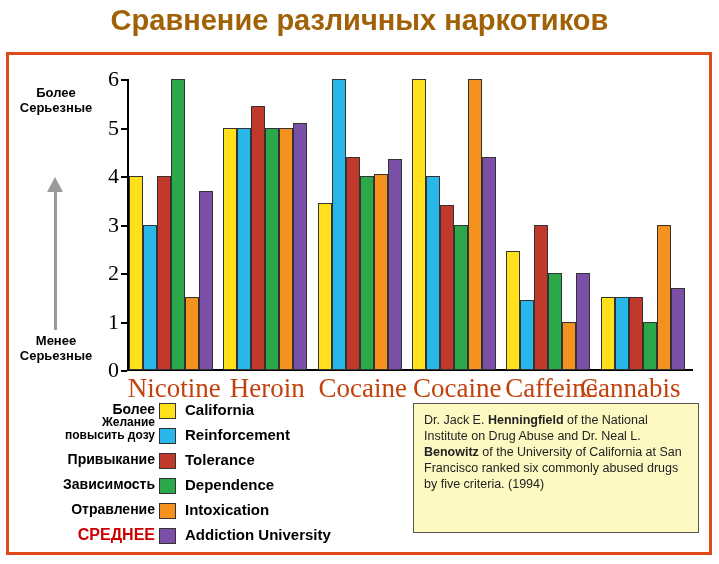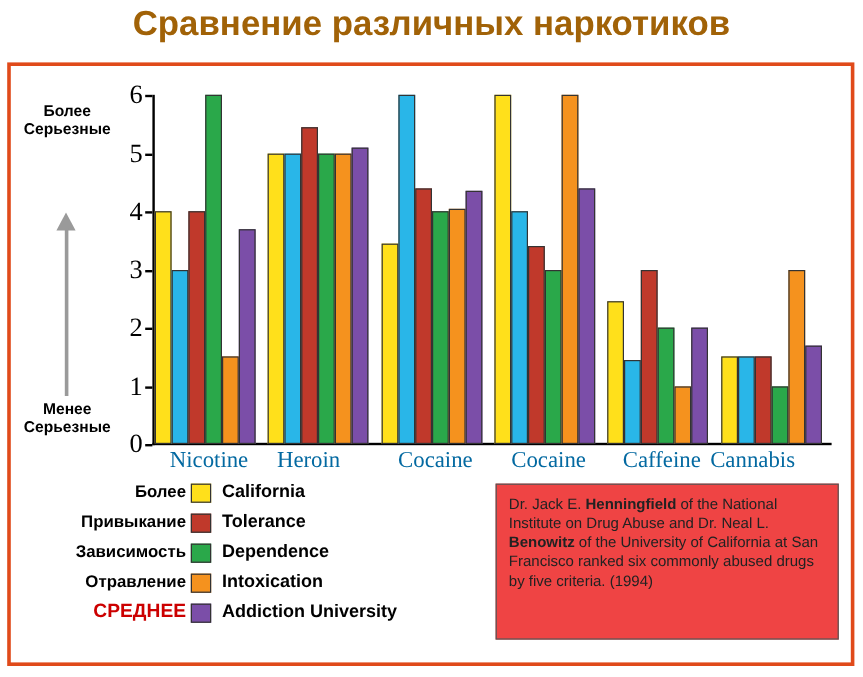--- a/index.html
+++ b/index.html
@@ -56,21 +56,21 @@
   
   .groups{position:absolute;left:118px;top:24px;width:566px;height:291px;}
   .group{position:absolute;bottom:0;height:291px;}
   .bar{
     position:absolute;bottom:0;width:14px;
     border:1px solid #333;
     box-sizing:border-box;
   }
   .xlabel{
     position:absolute;top:318px;
-    font-size:19px;font-family:"Liberation Serif", serif;color:#0369a1;
+    font-size:27px;font-family:"Liberation Serif", serif;color:#c2410c;
     text-align:center;
   }
 
   
   .legend{position:absolute;left:18px;top:344px;width:380px;}
   .legend-row{position:relative;height:25px;}
   .legend-ru{
     position:absolute;right:206px;top:2px;
     font-size:14px;font-weight:bold;color:#000;text-align:right;
     white-space:nowrap;
@@ -82,21 +82,21 @@
     border:1px solid #333;box-sizing:border-box;
   }
   .legend-en{
     position:absolute;left:158px;top:2px;
     font-size:15px;font-weight:bold;color:#000;white-space:nowrap;
   }
 
   
   .note{
     position:absolute;left:404px;top:348px;width:286px;height:130px;
-    border:1px solid #555;background:#ef4444;box-sizing:border-box;
+    border:1px solid #555;background:#fef9c3;box-sizing:border-box;
     padding:8px 10px;
     font-size:12.5px;line-height:16px;color:#222;
   }
   .note b{font-weight:bold;}
 </style>
 </head>
 <body>
 
 <div id="page">
 
@@ -182,35 +182,40 @@
             <div class="bar" title="Withdrawal – Cannabis: 1.5" style="left: 2.16667px; height: 72.75px; background: rgb(255, 224, 27);"></div>
             <div class="bar" title="Reinforcement – Cannabis: 1.5" style="left: 16.1667px; height: 72.75px; background: rgb(41, 182, 232);"></div>
             <div class="bar" title="Tolerance – Cannabis: 1.5" style="left: 30.1667px; height: 72.75px; background: rgb(192, 57, 43);"></div>
             <div class="bar" title="Dependence – Cannabis: 1" style="left: 44.1667px; height: 48.5px; background: rgb(42, 168, 74);"></div>
             <div class="bar" title="Intoxication – Cannabis: 3" style="left: 58.1667px; height: 145.5px; background: rgb(245, 146, 30);"></div>
             <div class="bar" title="Addiction Potential – Cannabis: 1.7" style="left: 72.1667px; height: 82.45px; background: rgb(123, 78, 168);"></div>
           </div>
         </div>
       <div id="xlabels">
           <div class="xlabel" style="left: 118px; width: 94.3333px;">Nicotine</div>
-          <div class="xlabel" style="left: 201px; width: 94.3333px; font-family: Liberation Serif, serif;">Heroin</div>
+          <div class="xlabel" style="left: 211px; width: 94.3333px; font-family: Liberation Serif, serif;">Heroin</div>
           <div class="xlabel" style="left: 306.667px; width: 94.3333px;">Cocaine</div>
           <div class="xlabel" style="left: 401px; width: 94.3333px;">Cocaine</div>
           <div class="xlabel" style="left: 495.333px; width: 94.3333px;">Caffeine</div>
           <div class="xlabel" style="left: 571px; width: 94.3333px;">Cannabis</div>
         </div>
     </div>
 
     <div class="legend" id="legend">
         <div class="legend-row">
           <div class="legend-ru" style="right: 252px;">Более</div>
           <span class="swatch" style="background: rgb(255, 224, 27);"></span>
           <span class="legend-en">California</span>
         </div>
         <div class="legend-row">
+          <div class="legend-ru small" style="right: 252px; top: -8px; line-height: 13px;"><span style="font-size:12px;">Желание<br>повысить дозу</span></div>
+          <span class="swatch" style="background: rgb(41, 182, 232);"></span>
+          <span class="legend-en">Reinforcement</span>
+        </div>
+        <div class="legend-row">
           <div class="legend-ru" style="right: 252px;">Привыкание</div>
           <span class="swatch" style="background: rgb(192, 57, 43);"></span>
           <span class="legend-en">Tolerance</span>
         </div>
         <div class="legend-row">
           <div class="legend-ru" style="right: 252px;">Зависимость</div>
           <span class="swatch" style="background: rgb(42, 168, 74);"></span>
           <span class="legend-en">Dependence</span>
         </div>
         <div class="legend-row">

